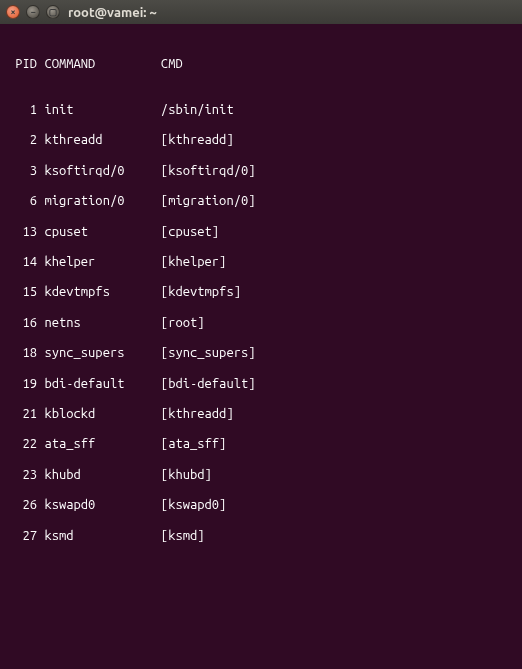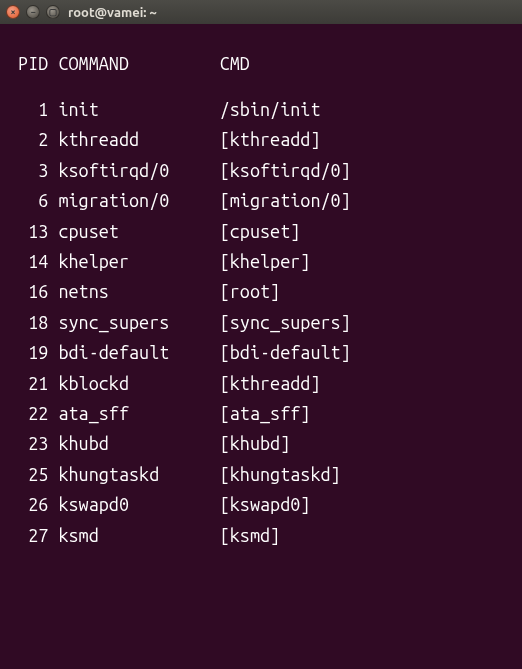--- a/index.html
+++ b/index.html
@@ -49,21 +49,21 @@
     color:#3a3a3a;
     font-weight:bold;
   }
   .wc.close{background:radial-gradient(circle at 40% 35%,#f39f86,#e76b41 70%);} 
   .wc.min  {background:radial-gradient(circle at 40% 35%,#9a958c,#5f5b53 70%);} 
   .wc.max  {background:radial-gradient(circle at 40% 35%,#9a958c,#5f5b53 70%);} 
   .terminal{
     flex:1;
     padding:2px 4px 4px 8px;
     color:#ffffff;
-    font-size:18px;
+    font-size:13px;
     line-height:15.2px;
     white-space:pre;
     overflow:hidden;
   }
   .hdr{color:#ffffff;}
   .row{display:block;}
   .pid{display:inline-block;width:4ch;text-align:right;}
   .command{display:inline-block;width:16ch;}
   .cmd{display:inline-block;}
   .hdr .pid{text-align:right;}
@@ -83,27 +83,27 @@
   </div>
 
   <div class="terminal">
     <span class="row hdr"><span class="pid">PID</span> <span class="command">COMMAND</span><span class="cmd">CMD</span></span>
     <div id="rows"><span class="row"><span class="pid">1</span> <span class="command">init</span><span class="cmd">/sbin/init</span></span>
 <span class="row"><span class="pid">2</span> <span class="command">kthreadd</span><span class="cmd">[kthreadd]</span></span>
 <span class="row"><span class="pid">3</span> <span class="command">ksoftirqd/0</span><span class="cmd">[ksoftirqd/0]</span></span>
 <span class="row"><span class="pid">6</span> <span class="command">migration/0</span><span class="cmd">[migration/0]</span></span>
 <span class="row"><span class="pid">13</span> <span class="command">cpuset</span><span class="cmd">[cpuset]</span></span>
 <span class="row"><span class="pid">14</span> <span class="command">khelper</span><span class="cmd">[khelper]</span></span>
+<span class="row"><span class="pid">15</span> <span class="command">kdevtmpfs</span><span class="cmd">[kdevtmpfs]</span></span>
 <span class="row"><span class="pid">16</span> <span class="command">netns</span><span class="cmd">[root]</span></span>
 <span class="row"><span class="pid">18</span> <span class="command">sync_supers</span><span class="cmd">[sync_supers]</span></span>
 <span class="row"><span class="pid">19</span> <span class="command">bdi-default</span><span class="cmd">[bdi-default]</span></span>
 <span class="row"><span class="pid">21</span> <span class="command">kblockd</span><span class="cmd">[kthreadd]</span></span>
 <span class="row"><span class="pid">22</span> <span class="command">ata_sff</span><span class="cmd">[ata_sff]</span></span>
 <span class="row"><span class="pid">23</span> <span class="command">khubd</span><span class="cmd">[khubd]</span></span>
-<span class="row"><span class="pid">25</span> <span class="command">khungtaskd</span><span class="cmd">[khungtaskd]</span></span>
 <span class="row"><span class="pid">26</span> <span class="command">kswapd0</span><span class="cmd">[kswapd0]</span></span>
 <span class="row"><span class="pid">27</span> <span class="command">ksmd</span><span class="cmd">[ksmd]</span></span>
 
 
 
 
 
 
 
 

